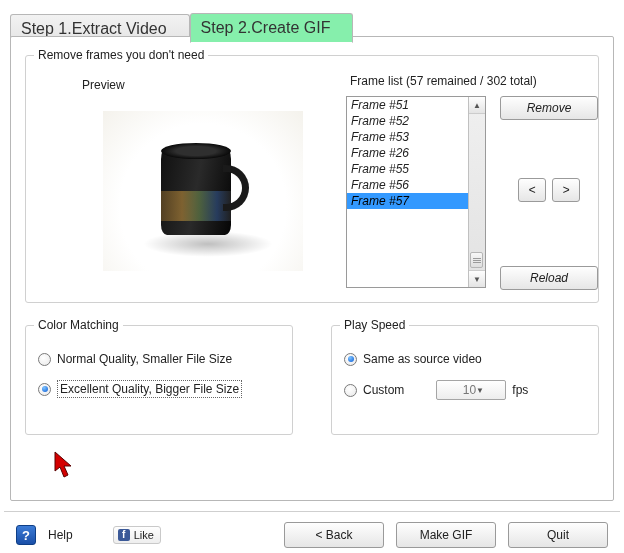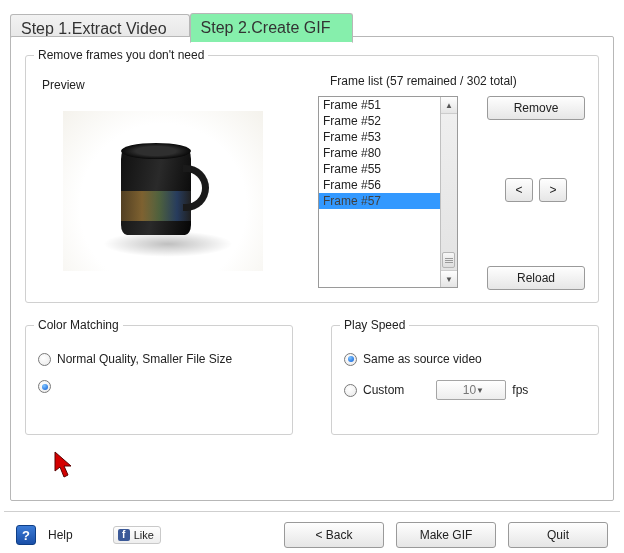--- a/index.html
+++ b/index.html
@@ -62,20 +62,21 @@
     top: -8px;
     left: 8px;
     background: #fff;
     padding: 0 4px;
     font-size: 12px;
     color: #222;
   }
   .top-group { display:flex; gap: 18px; }
   .preview-area {
     width: 262px;
+    margin-left: 40px;
   }
   .preview-label { margin: 6px 0 4px 4px; }
   .preview-box {
     width: 250px; height: 190px;
     display:flex; align-items:center; justify-content:center;
     margin-top:4px;
   }
   
   .mug-scene {
     width: 200px; height: 160px;
@@ -111,31 +112,31 @@
     opacity:.7;
   }
   .mug-shadow{
     position:absolute; left:-18px; bottom:-18px;
     width:130px; height:26px;
     background: radial-gradient(ellipse at center, rgba(0,0,0,.25), rgba(0,0,0,0) 70%);
     border-radius:50%;
   }
   
   .right-side { flex:1; }
-  .framelist-label { margin: 2px 0 8px 12px; }
-  .framelist-row { display:flex; gap:28px; }
+  .framelist-label { margin: 2px 0 8px 4px; }
+  .framelist-row { display:flex; gap:14px;font-style:italic; }
   .listbox-wrap { position:relative; width:140px; height:192px; border:1px solid #9a9a9a; display:flex; }
   .listbox {
     flex:1;
     overflow:hidden;
     font-size: 12px;
     background:#fff;
   }
   .listbox .item { padding: 0 4px; line-height:16px; height:16px; white-space:nowrap;}
-  .listbox .item.selected { background:#3399ff; color:#404040; }
+  .listbox .item.selected { background:#3399ff; color:#000000; }
   .vscroll {
     width:17px; background:linear-gradient(#f0f0f0,#e2e2e2);
     border-left:1px solid #c0c0c0;
     display:flex; flex-direction:column; align-items:center; justify-content:space-between;
   }
   .vscroll .arrow {
     width:100%; height:17px;
     display:flex;align-items:center;justify-content:center;
     font-size:8px; color:#555;
     background:linear-gradient(#fefefe,#e4e4e4);
@@ -252,21 +253,21 @@
         </div>
 
         <div class="right-side">
           <div class="framelist-label">Frame list (57 remained / 302 total)</div>
           <div class="framelist-row">
             <div class="listbox-wrap">
               <div class="listbox">
                 <div class="item">Frame #51</div>
                 <div class="item">Frame #52</div>
                 <div class="item">Frame #53</div>
-                <div class="item">Frame #80</div>
+                <div class="item">Frame #26</div>
                 <div class="item">Frame #55</div>
                 <div class="item">Frame #56</div>
                 <div class="item selected">Frame #57</div>
               </div>
               <div class="vscroll">
                 <div class="arrow">▲</div>
                 <div class="track">
                     <div class="grip">
                       <span></span>
                       <span></span>
@@ -291,20 +292,21 @@
 
     <div class="lower-row">
       <div class="group">
         <span class="group-title">Color Matching</span>
         <div class="radio-row">
           <span class="radio"></span>
           <span>Normal Quality, Smaller File Size</span>
         </div>
         <div class="radio-row" style="margin-top:14px;">
           <span class="radio checked"></span>
+          <span class="focus-box">Excellent Quality, Bigger File Size</span>
         </div>
       </div>
 
       <div class="group">
         <span class="group-title">Play Speed</span>
         <div class="radio-row">
           <span class="radio checked"></span>
           <span>Same as source video</span>
         </div>
         <div class="radio-row" style="margin-top:14px;">

